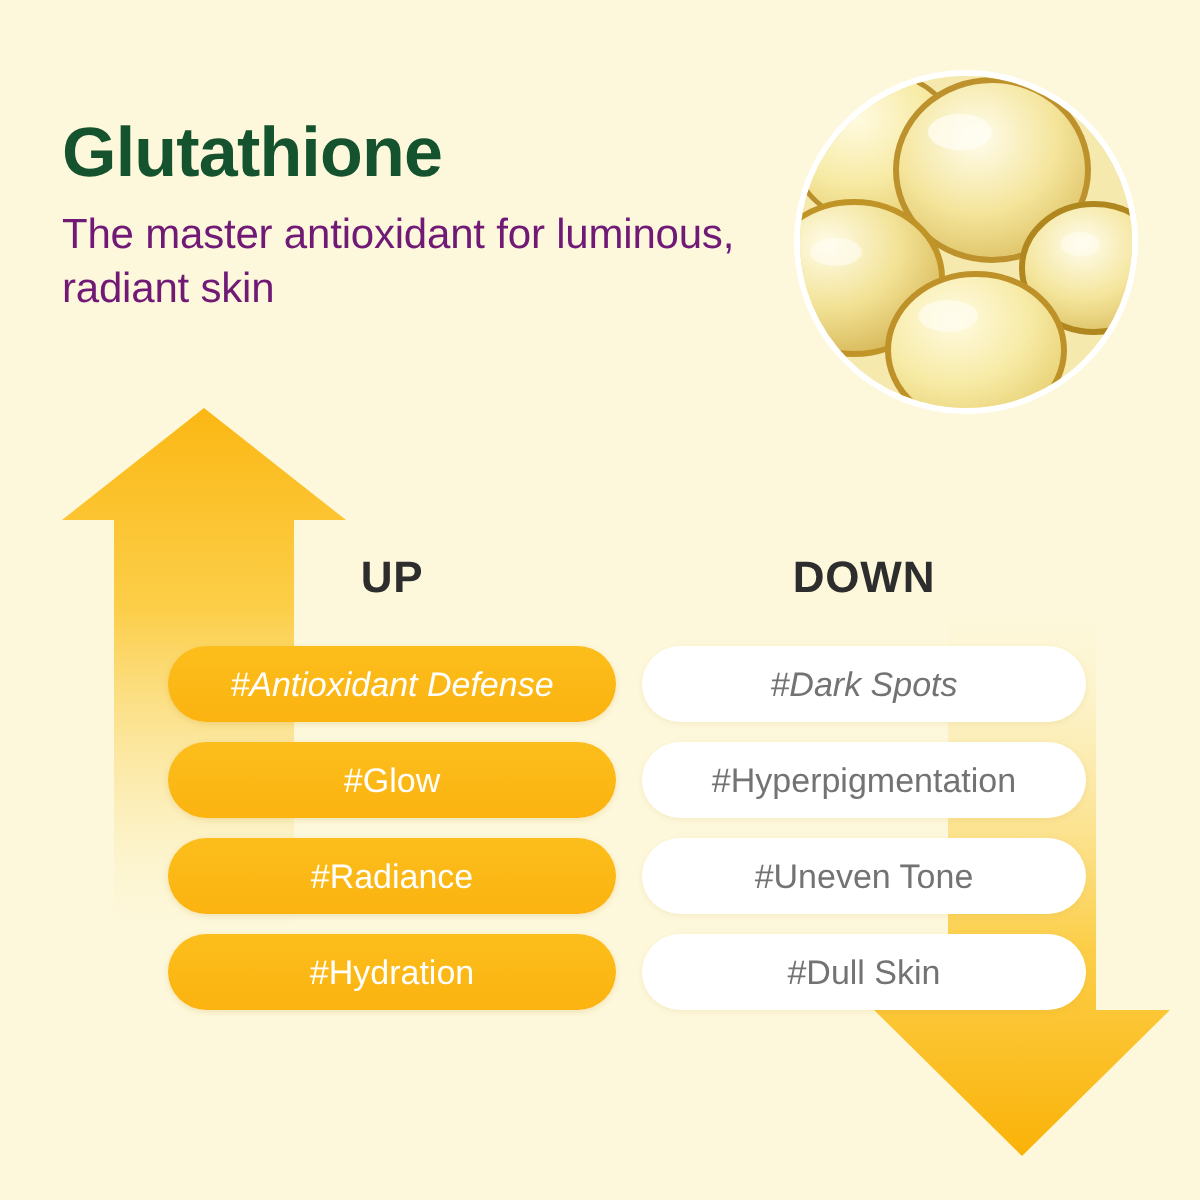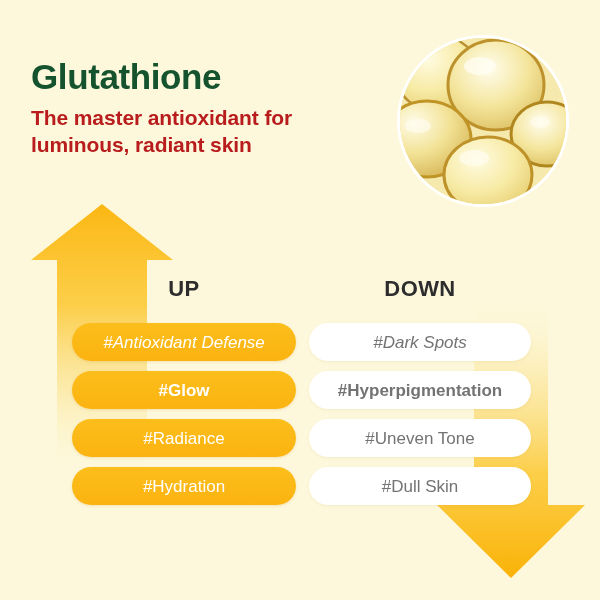--- a/index.html
+++ b/index.html
@@ -42,22 +42,22 @@
   .title {
     font-size: 35px;
     font-weight: bold;
     color: #14532d;
     letter-spacing: -0.4px;
     line-height: 1.08;
     margin: 0;
   }
   .subtitle {
     font-size: 21px;
-    font-weight: bold;
-    color: #b91c1c;
+    font-weight: normal;
+    color: #701a75;
     line-height: 1.28;
     margin: 9px 0 0 0;
     letter-spacing: -0.1px;
   }
 
   
   .photo-circle {
     position: absolute;
     left: 397px;
     top: 35px;
@@ -68,21 +68,21 @@
     box-sizing: border-box;
     overflow: hidden;
     z-index: 3;
     background: #f3e6a8;
   }
   .photo-circle svg { display: block; }
 
   
   .columns {
     position: absolute;
-    left: 0;
+    left: 12px;
     top: 276px;
     width: 528px;
     z-index: 3;
   }
   .col-heads {
     position: relative;
     height: 34px;
   }
   .col-head {
     position: absolute;
@@ -119,21 +119,21 @@
     box-shadow: 0 1px 3px rgba(190,130,0,0.18);
   }
   .pill.down {
     left: 309px;
     width: 222px;
     background: #ffffff;
     color: #737373;
     box-shadow: 0 1px 3px rgba(190,150,40,0.12);
   }
   .r0 { top: 0px; font-style: italic; }
-  .r1 { top: 48px; font-weight: bold; }
+  .r1 { top: 48px; }
   .r2 { top: 96px; }
   .r3 { top: 144px; }
 </style>
 </head>
 <body>
 
 <div id="infographic">
 
   <svg class="arrow-layer" width="600" height="600" viewBox="0 0 600 600" aria-hidden="true">
     <defs>

